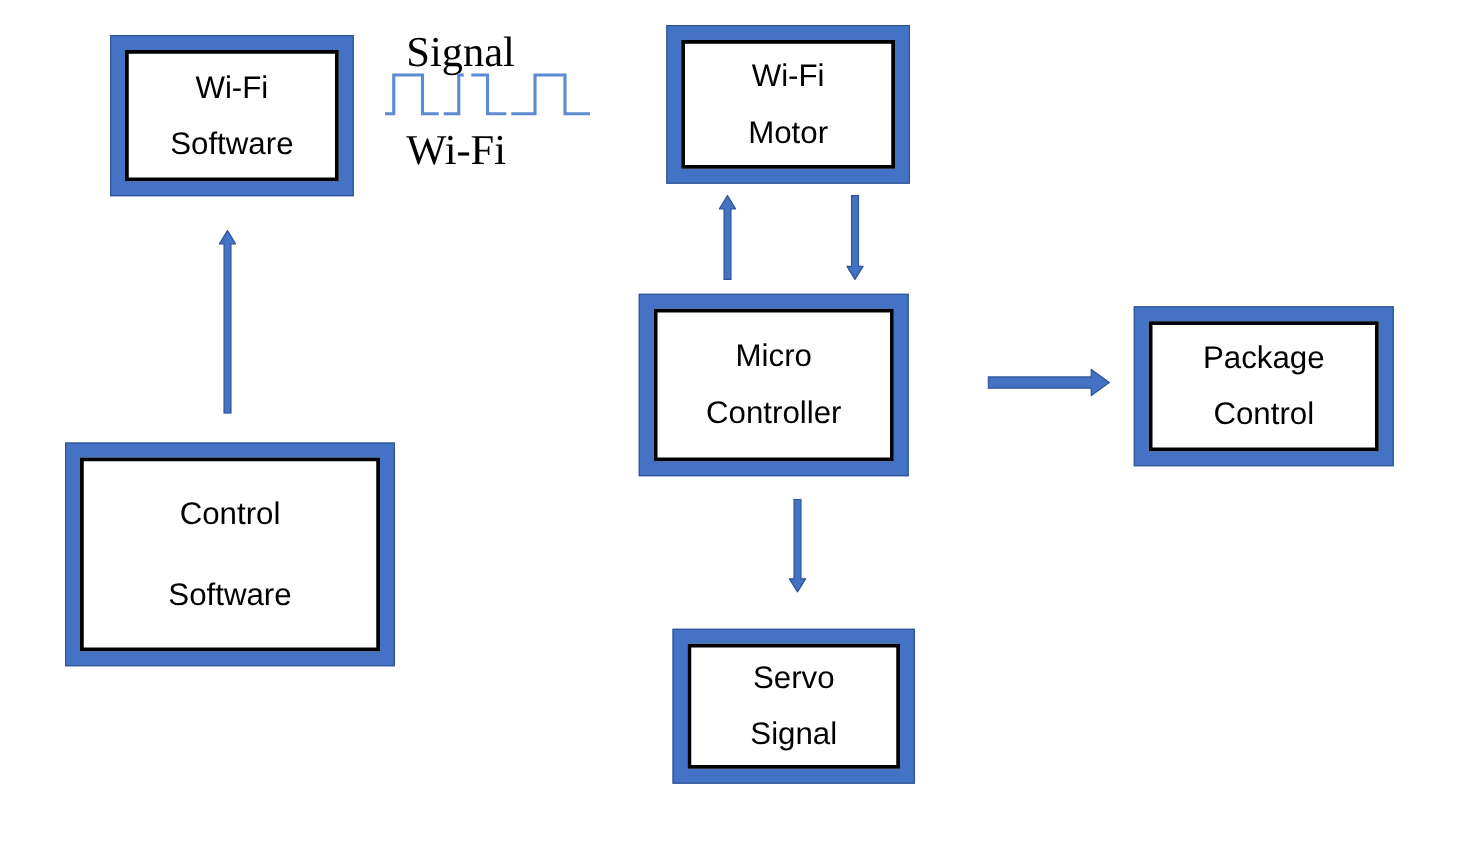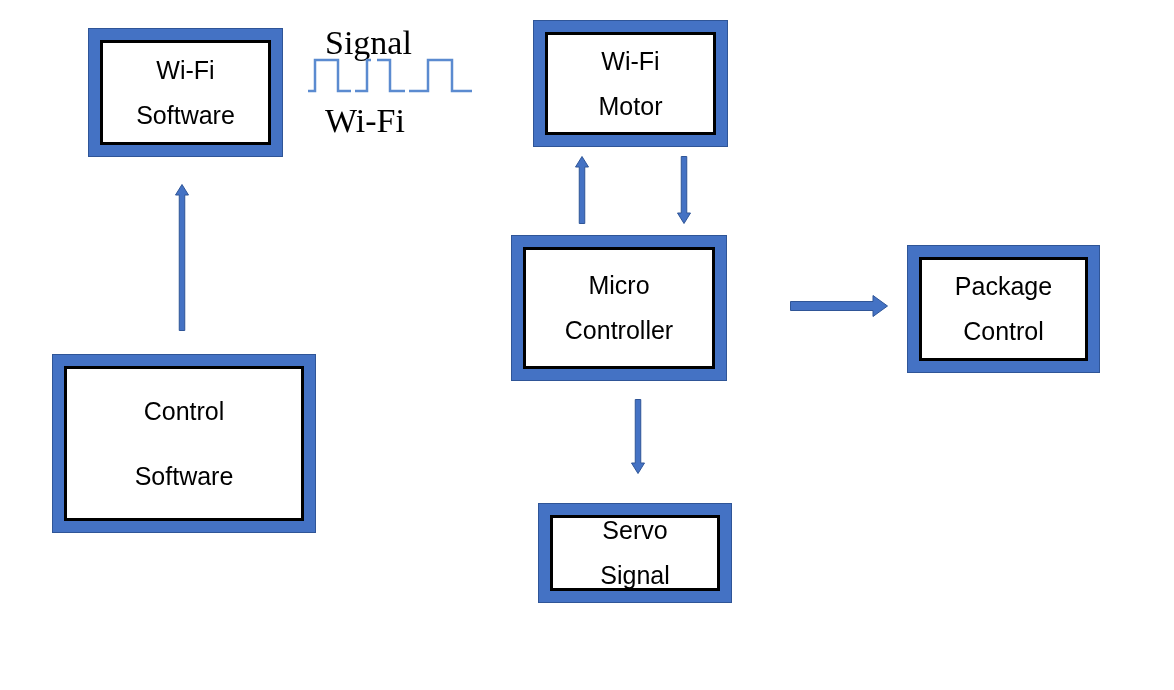--- a/index.html
+++ b/index.html
@@ -66,35 +66,35 @@
     </div>
   </div>
 
   <div class="node" style="left:511px;top:235px;width:216px;height:146px">
     <div class="node-inner">
       <span class="node-line">Micro</span>
       <span class="node-line">Controller</span>
     </div>
   </div>
 
-  <div class="node" style="left:907px;top:245px;width:193px;height:128px">
+  <div class="node" style="left:907px;top:245px;width:208px;height:128px">
     <div class="node-inner">
       <span class="node-line">Package</span>
       <span class="node-line">Control</span>
     </div>
   </div>
 
   <div class="node tall" style="left:52px;top:354px;width:264px;height:179px">
     <div class="node-inner">
       <span class="node-line">Control</span>
       <span class="node-line">Software</span>
     </div>
   </div>
 
-  <div class="node" style="left:538px;top:503px;width:194px;height:100px">
+  <div class="node" style="left:538px;top:503px;width:194px;height:124px">
     <div class="node-inner">
       <span class="node-line">Servo</span>
       <span class="node-line">Signal</span>
     </div>
   </div>
 
   <div class="annotation" style="left:325px;top:24px;width:130px">Signal</div>
 
   <svg class="waveform" style="left:308px;top:56px" width="166" height="40" viewBox="0 0 166 40" aria-hidden="true">
     <path d="M0,35 H7 V4 H30 V35 H43 M47,35 H59 V4 H63 M69,4 H82 V35 H97 M101,35 H120 V4 H144 V35 H164"></path>

